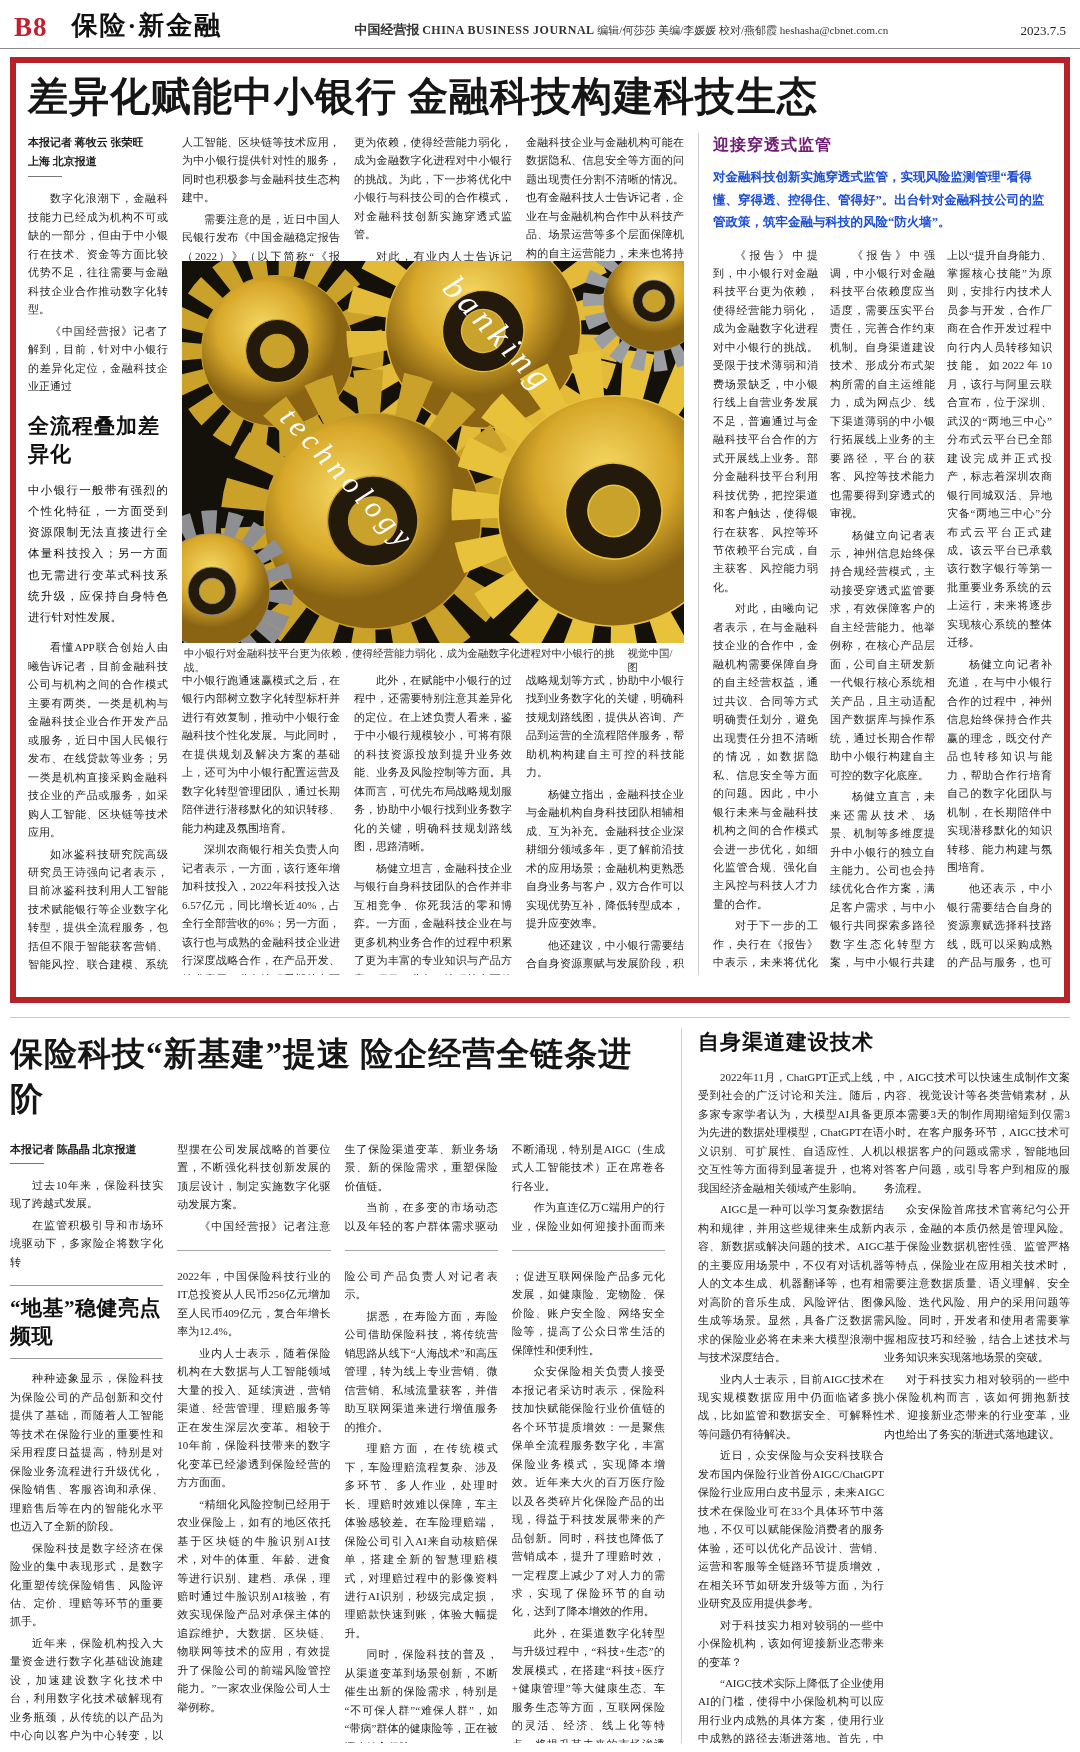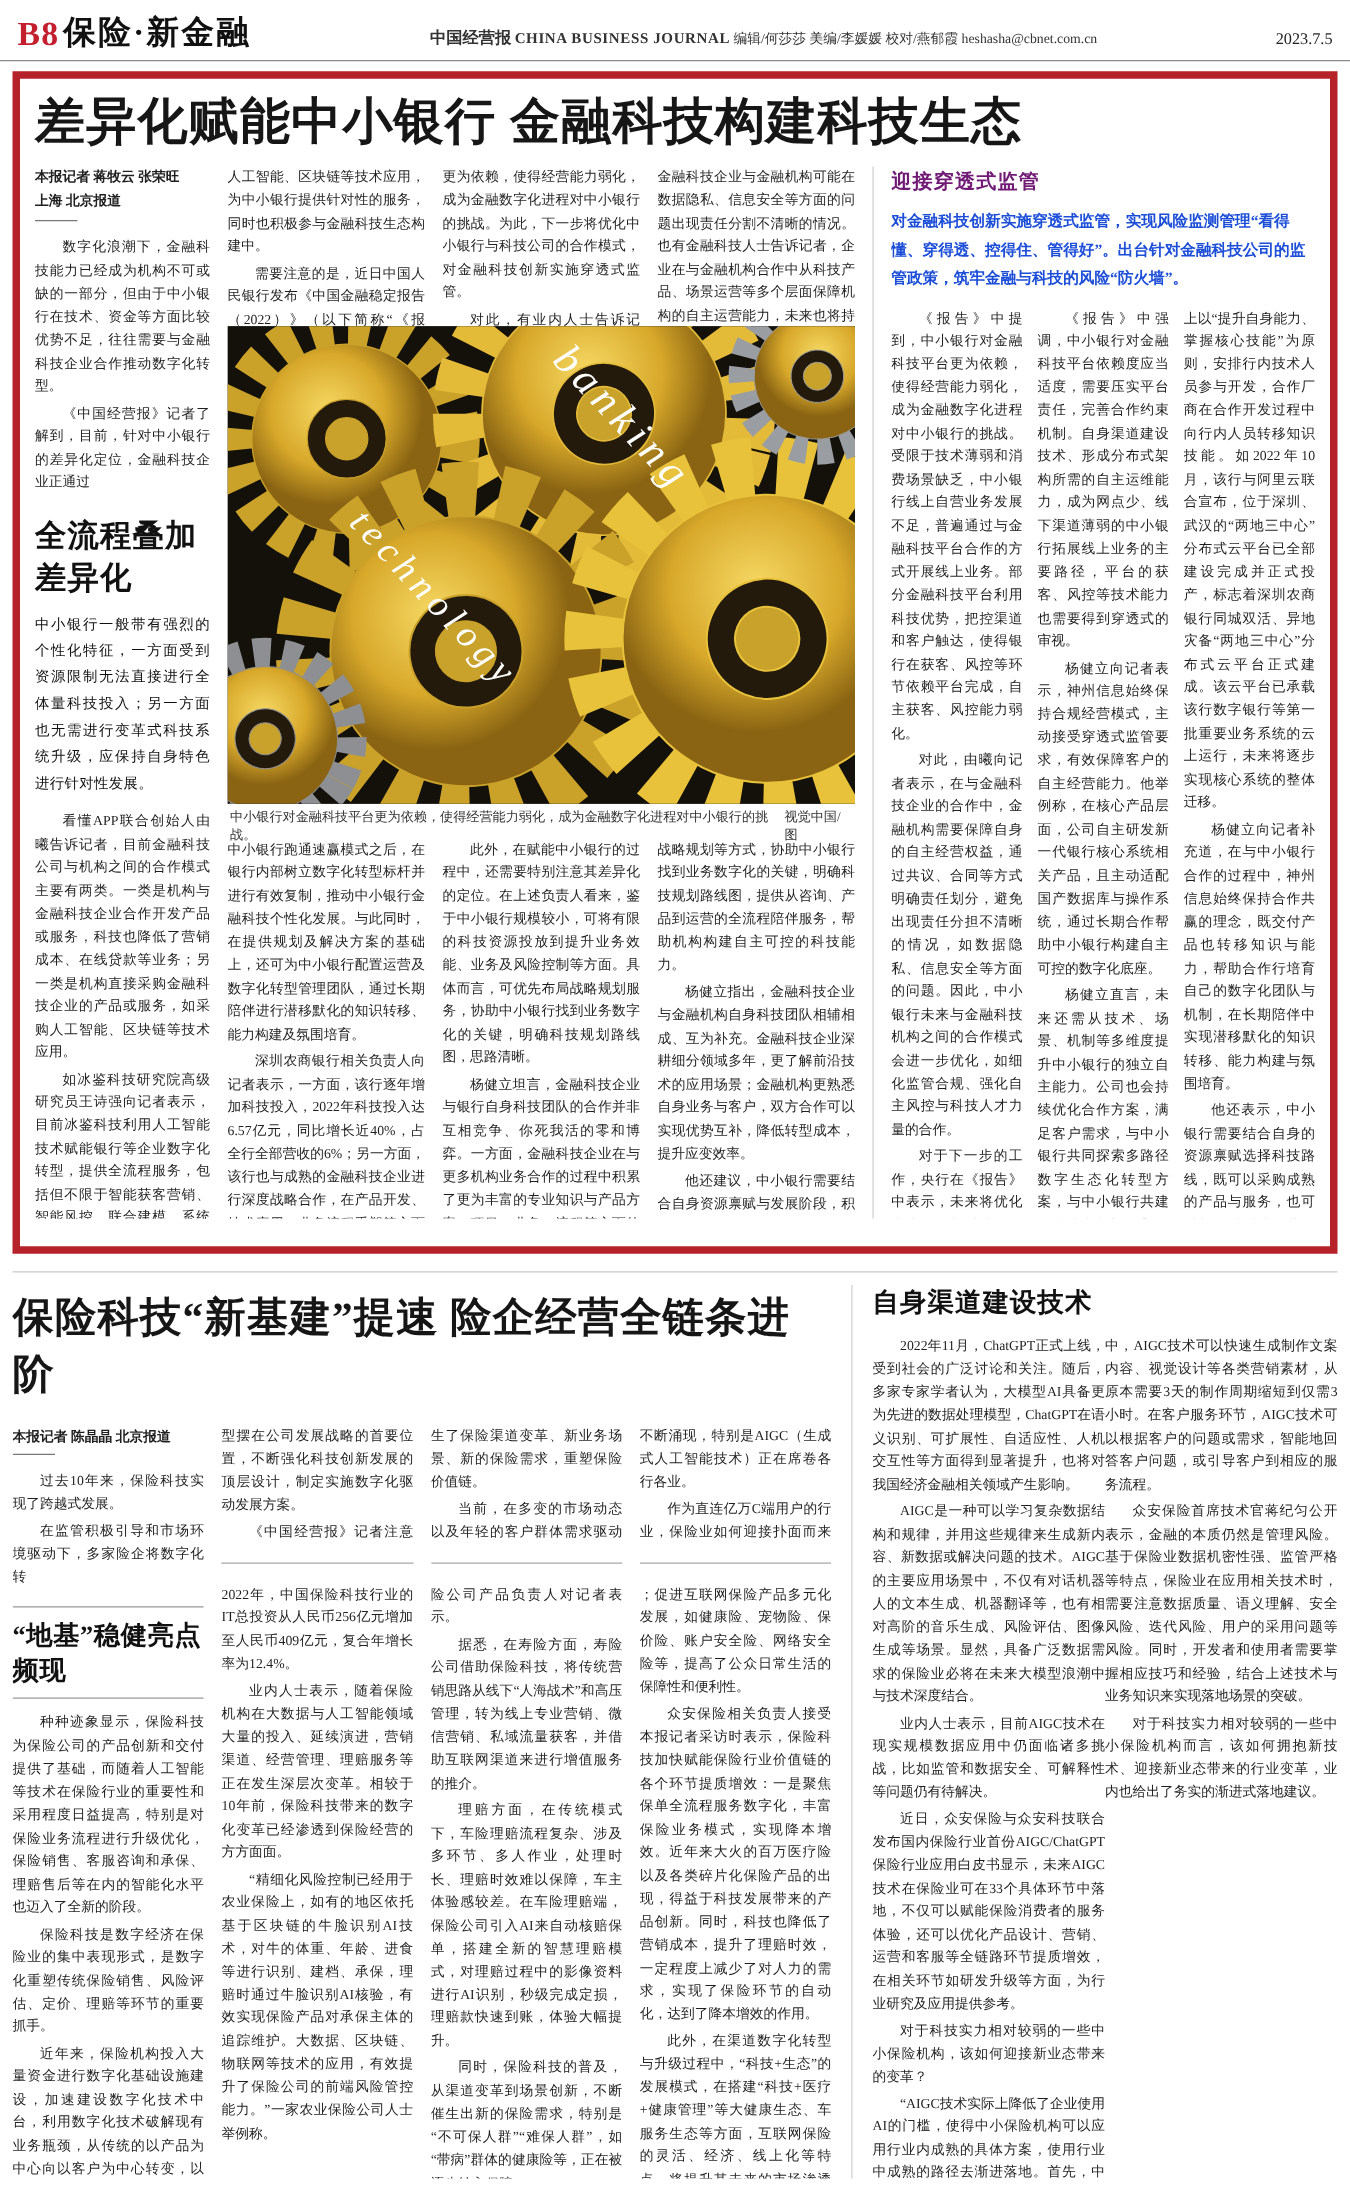--- a/index.html
+++ b/index.html
@@ -1,35 +1,35 @@
 <!DOCTYPE html>
 <html lang="zh"><head>
 <meta charset="utf-8">
 <style>
   html,body{margin:0;padding:0;background:#f2f2f2;}
   body{width:1080px;height:1752px;position:relative;background:#ffffff;
        font-family:"Liberation Serif","DejaVu Serif",serif;color:#1f1f1f;overflow:hidden;}
   
   .masthead{display:flex;align-items:flex-end;padding:8px 14px 5px;border-bottom:1px solid #8a8a8a;}
   .page-no{color:#c31f2f;font-weight:bold;font-size:27px;letter-spacing:1px;}
-  .section-name{font-weight:bold;font-size:26px;letter-spacing:2px;margin-left:3px;color:#111;}
+  .section-name{font-weight:bold;font-size:26px;letter-spacing:2px;margin-left:24px;color:#111;}
   .mast-center{flex:1;text-align:center;font-size:11px;color:#333;padding-bottom:4px;}
   .mast-center .paper{font-weight:bold;font-size:13px;}
   .mast-center .en{font-weight:bold;font-size:12px;letter-spacing:.5px;}
   .mast-date{font-size:13px;color:#222;padding-bottom:4px;}
   
   .lead-box{margin:8px 10px 0;border:6px solid #b5222a;padding:8px 12px 28px;height:946px;box-sizing:border-box;}
   .lead-box h1{font-size:40px;line-height:1.2;margin:2px 0 12px;letter-spacing:1px;color:#161616;font-weight:bold;}
   .lead-body{display:flex;gap:14px;height:842px;overflow:hidden;}
   .ncol p, .para{font-size:11px;line-height:1.68;text-align:justify;text-indent:2em;margin:0 0 3px;}
   .cont > p:first-child{text-indent:0;}
   .colA{width:140px;flex:none;overflow:hidden;}
   .byline-block{font-weight:bold;font-size:11px;line-height:1.7;margin-bottom:4px;}
   .byline-rule{width:34px;border-top:1px solid #777;margin:6px 0 12px;}
-  .subhead1{font-size:25px;font-weight:bold;letter-spacing:1px;margin:16px 0 12px;color:#111;}
+  .subhead1{font-size:21px;font-weight:bold;letter-spacing:1px;margin:16px 0 12px;color:#111;}
   .lede p{text-indent:0;font-size:11.5px;line-height:1.85;letter-spacing:.3px;color:#101010;margin-bottom:10px;}
   .mid-block{width:502px;flex:none;display:flex;flex-direction:column;overflow:hidden;}
   .mid-top{display:flex;gap:14px;height:128px;overflow:hidden;}
   .mid-bottom{display:flex;gap:14px;flex:1;overflow:hidden;margin-top:4px;}
   .mcol{flex:1;overflow:hidden;}
   .photo{height:382px;position:relative;background:#120e08;}
   .photo svg{display:block;width:100%;height:100%;}
   .caption-row{display:flex;justify-content:flex-end;align-items:flex-start;font-size:10.5px;color:#333;padding:4px 2px 0;height:20px;}
   .vdiv{width:1px;background:#cfcfcf;flex:none;}
   .sec2{flex:1;display:flex;flex-direction:column;overflow:hidden;}
@@ -80,21 +80,21 @@
       <div class="byline-rule"></div>
       <div>
           <p class="para">数字化浪潮下，金融科技能力已经成为机构不可或缺的一部分，但由于中小银行在技术、资金等方面比较优势不足，往往需要与金融科技企业合作推动数字化转型。</p>
           <p class="para">《中国经营报》记者了解到，目前，针对中小银行的差异化定位，金融科技企业正通过</p>
         </div>
       <div class="subhead1">全流程叠加差异化</div>
       <div class="lede">
           <p>中小银行一般带有强烈的个性化特征，一方面受到资源限制无法直接进行全体量科技投入；另一方面也无需进行变革式科技系统升级，应保持自身特色进行针对性发展。</p>
         </div>
       <div>
-          <p class="para">看懂APP联合创始人由曦告诉记者，目前金融科技公司与机构之间的合作模式主要有两类。一类是机构与金融科技企业合作开发产品或服务，科技也降低了营销成本、在线贷款等业务；另一类是机构直接采购金融科技企业的产品或服务，如采购人工智能、区块链等技术应用。</p>
+          <p class="para">看懂APP联合创始人由曦告诉记者，目前金融科技公司与机构之间的合作模式主要有两类。一类是机构与金融科技企业合作开发产品或服务，近日中国人民银行发布、在线贷款等业务；另一类是机构直接采购金融科技企业的产品或服务，如采购人工智能、区块链等技术应用。</p>
           <p class="para">如冰鉴科技研究院高级研究员王诗强向记者表示，目前冰鉴科技利用人工智能技术赋能银行等企业数字化转型，提供全流程服务，包括但不限于智能获客营销、智能风控、联合建模、系统平台搭建等。</p>
         </div>
     </div>
 
     <div class="mid-block">
       <div class="mid-top">
         <div class="mcol ncol cont">
             <p class="para">人工智能、区块链等技术应用，为中小银行提供针对性的服务，同时也积极参与金融科技生态构建中。</p>
             <p class="para">需要注意的是，近日中国人民银行发布《中国金融稳定报告（2022）》（以下简称“《报告》”）提到，中小银行对金融科技平台</p>
           </div>

